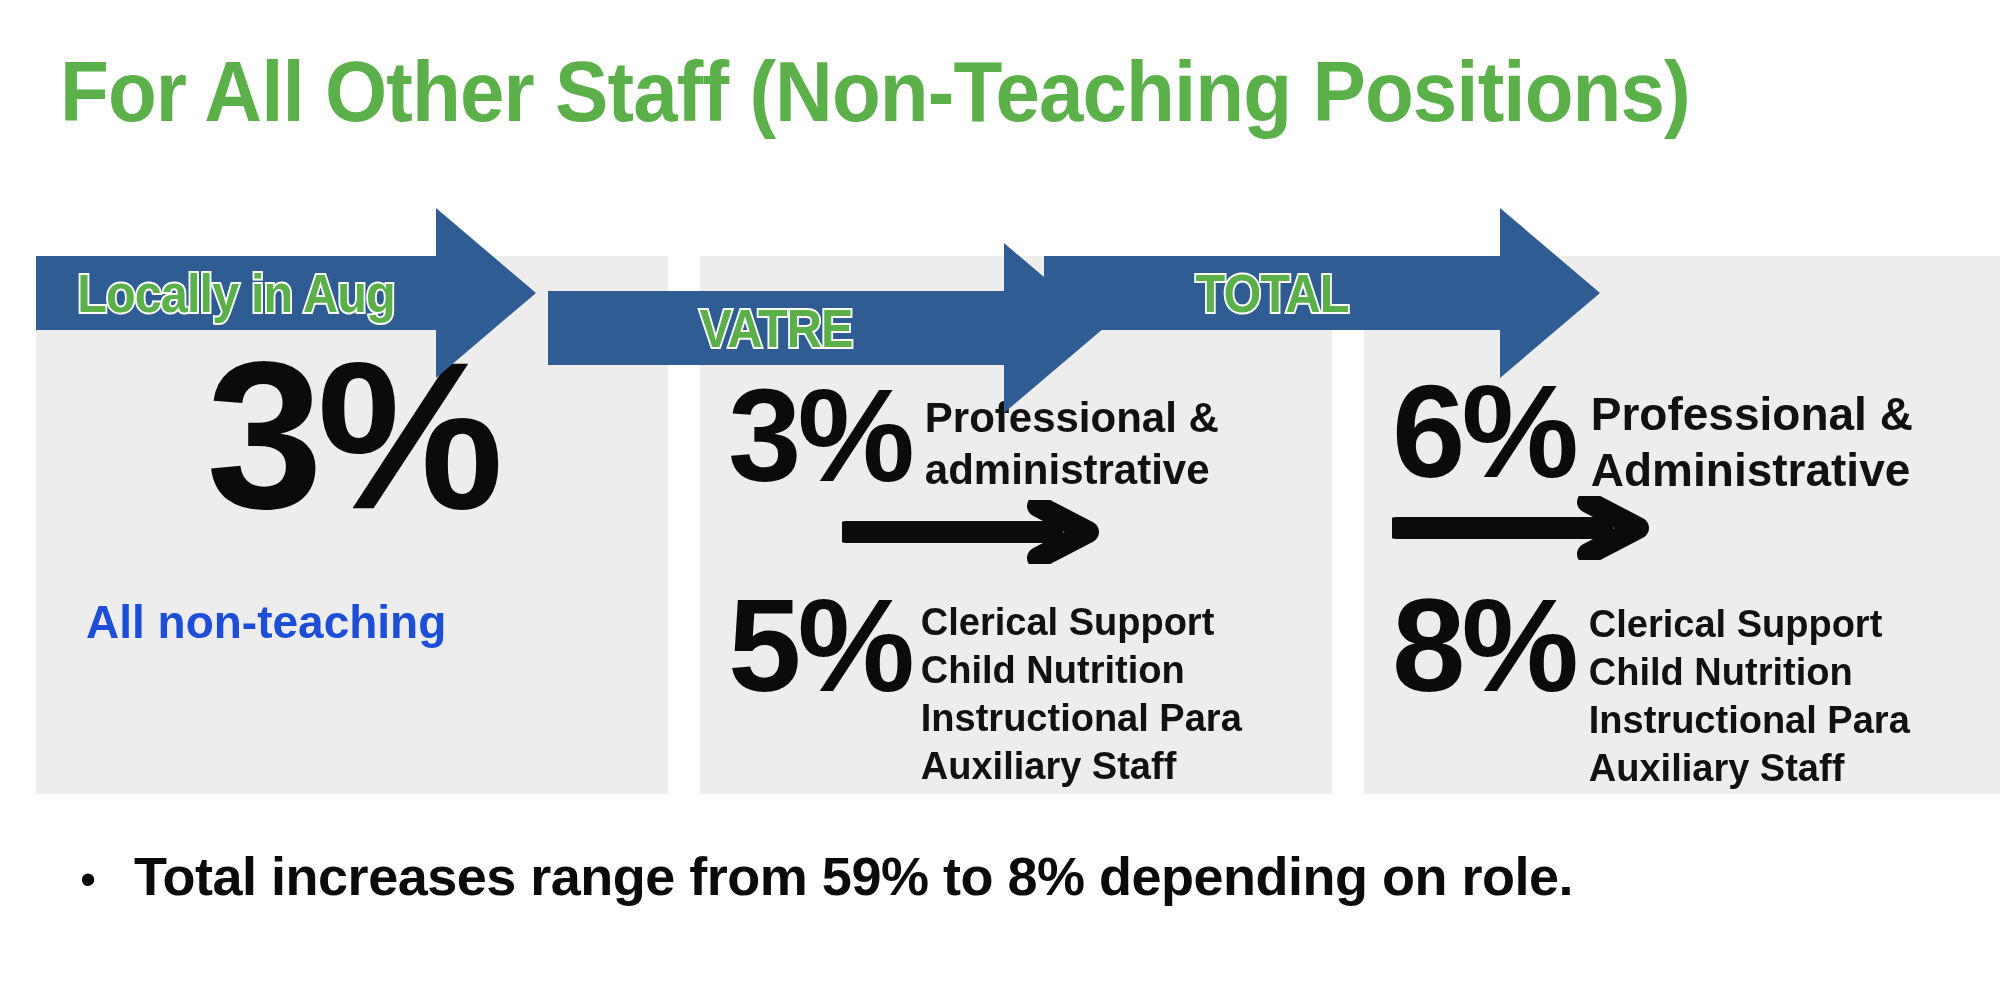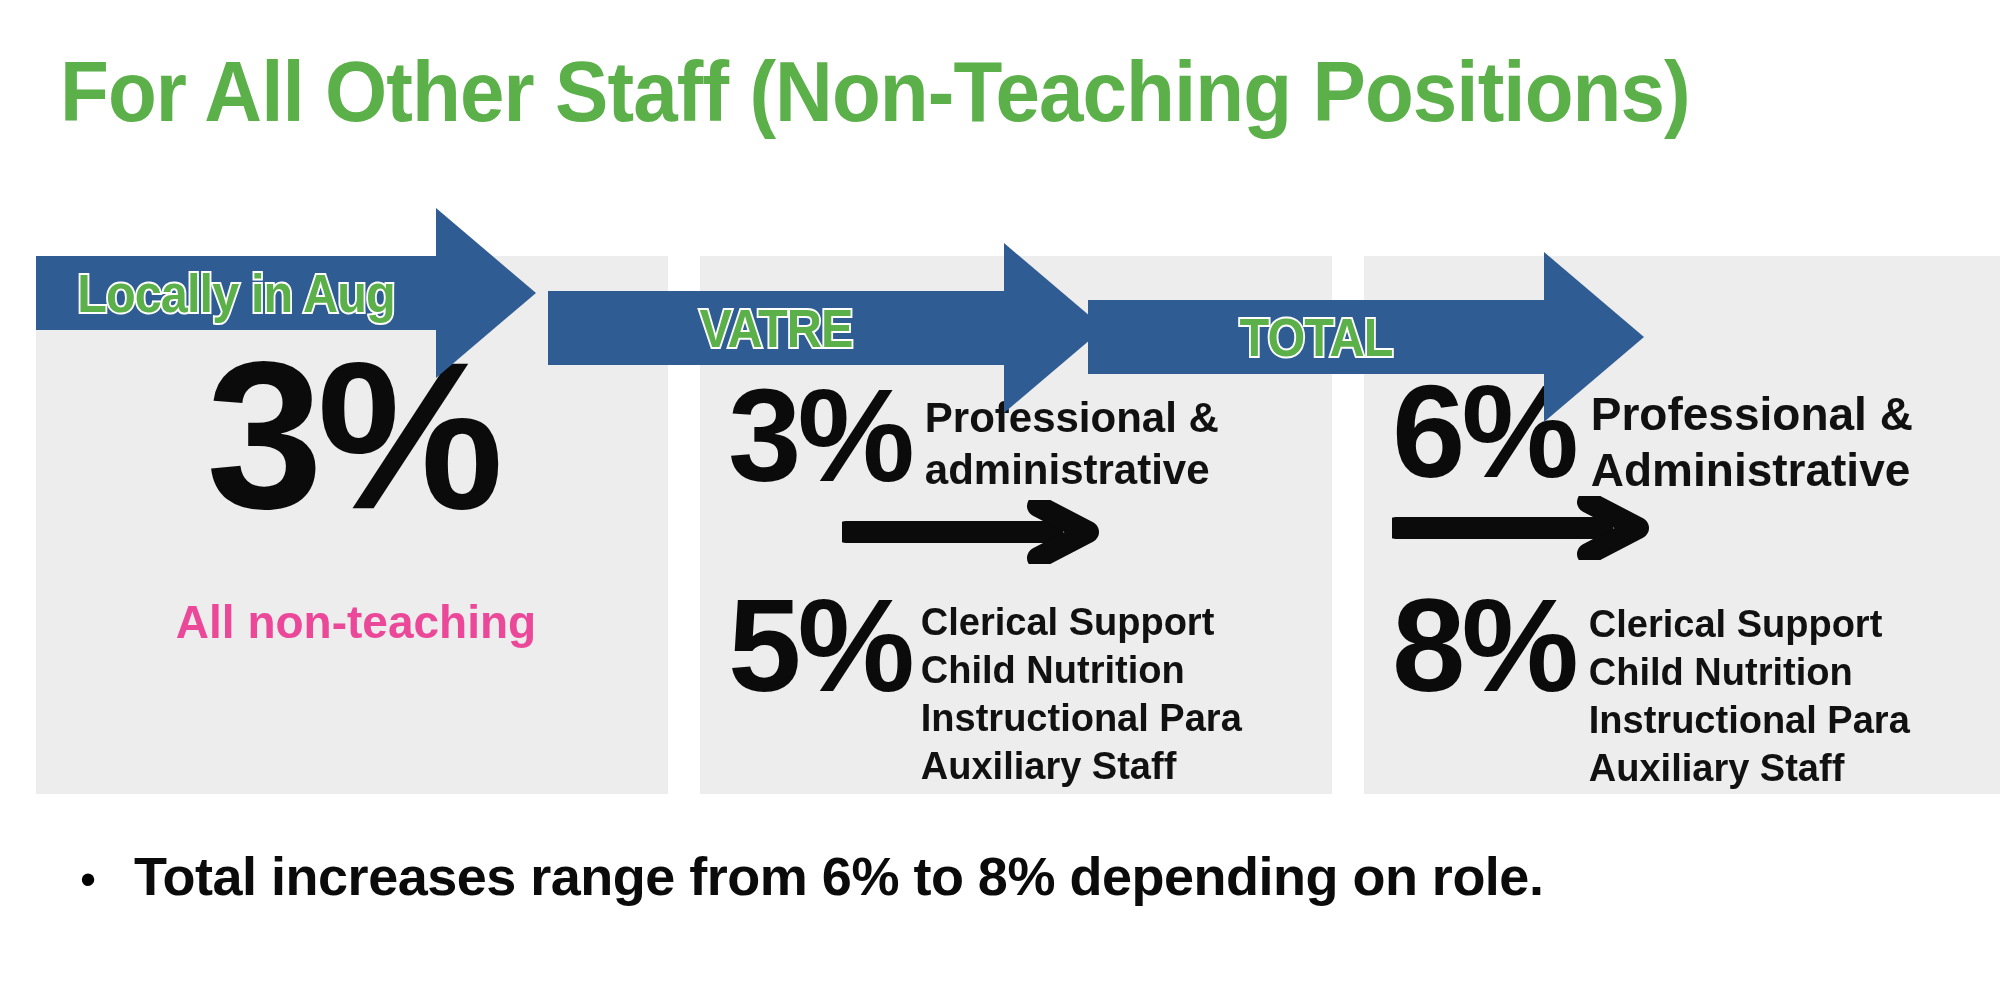--- a/index.html
+++ b/index.html
@@ -89,21 +89,21 @@
   #banner-1 { left: 36px;   width: 400px; }
   #banner-1 .bar  { width: 400px; }
   #banner-1 .head { left: 400px; }
   #banner-1 .label { width: 400px; }
 
   #banner-2 { left: 548px;  width: 456px; margin-top: 35px; }
   #banner-2 .bar  { width: 456px; }
   #banner-2 .head { left: 456px; }
   #banner-2 .label { width: 456px; }
 
-  #banner-3 { left: 1088px; width: 456px; margin-top: 44px; }
+  #banner-3 { left: 1044px; width: 456px; }
   #banner-3 .bar  { width: 456px; }
   #banner-3 .head { left: 456px; }
   #banner-3 .label { width: 456px; }
 
   
   #p1-pct {
     position: absolute;
     left: 36px;
     top: 330px;
     width: 632px;
@@ -113,26 +113,26 @@
     font-size: 210px;
     line-height: 212px;
     color: #0B0B0B;
     letter-spacing: -6px;
   }
   #p1-caption {
     position: absolute;
     left: 86px;
     top: 594px;
     width: 540px;
-    text-align: center;
+    text-align: left;
     font-family: "Liberation Sans Narrow", "Liberation Sans", sans-serif;
     font-weight: 700;
     font-size: 46px;
     line-height: 57px;
-    color: #ec4899;
+    color: #1d4ed8;
   }
 
   
   .row {
     position: absolute;
     display: flex;
     align-items: flex-start;
   }
   .row .pct {
     font-family: "Liberation Sans Narrow", "Liberation Sans", sans-serif;
@@ -268,14 +268,14 @@
   <div class="items">
     <div>Clerical Support</div>
     <div>Child Nutrition</div>
     <div>Instructional Para</div>
     <div>Auxiliary Staff</div>
   </div>
 </div>
 
 <div id="bullet-row">
   <span id="bullet-dot">•</span>
-  <span id="bullet-text">Total increases range from 6% to 8% depending on role.</span>
+  <span id="bullet-text">Total increases range from 59% to 8% depending on role.</span>
 </div>
 
 </body></html>

